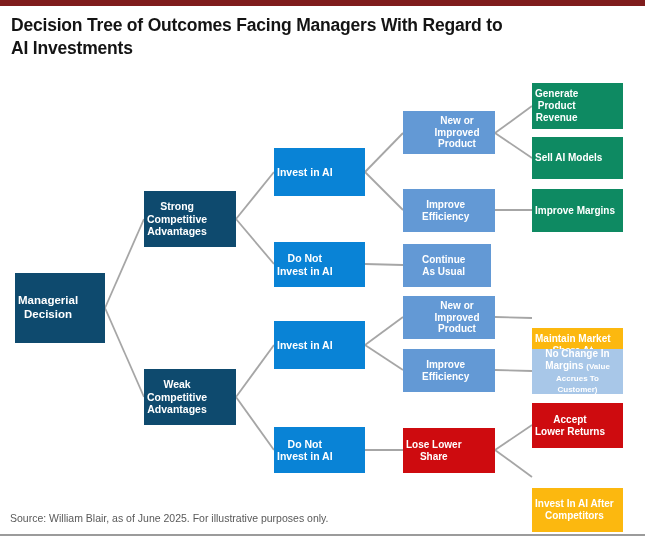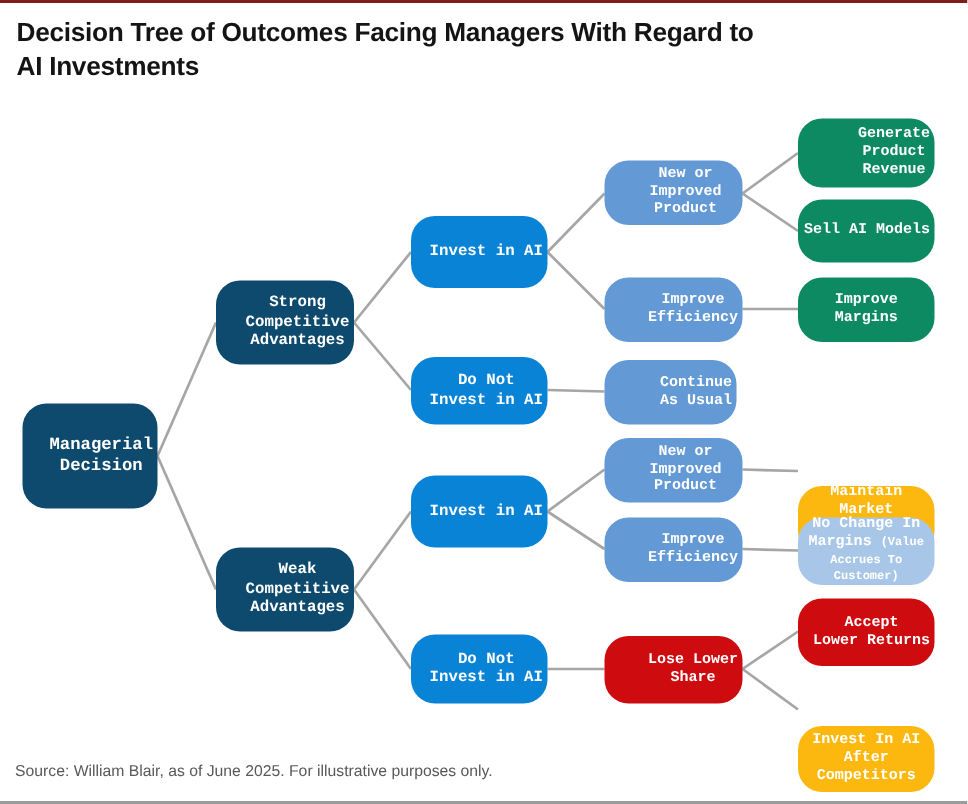--- a/index.html
+++ b/index.html
@@ -3,21 +3,21 @@
 <meta charset="utf-8">
 <style>
   html, body { margin: 0; padding: 0; background: #ffffff; }
   .canvas {
     position: relative;
     width: 645px;
     height: 536px;
     background: #ffffff;
     font-family: "Liberation Sans", sans-serif;
     overflow: hidden;
-    border-top: 2px solid #7f1d1d;
+    border-top: 6px solid #7f1d1d;
     border-bottom: 2px solid #9b9b9b;
     box-sizing: border-box;
   }
   .chart-title {
     position: absolute;
     left: 11px;
     top: 8px;
     width: 620px;
     font-size: 17.5px;
     font-weight: bold;
@@ -30,31 +30,30 @@
     position: absolute;
     left: 0;
     top: 0;
   }
   .edges line {
     stroke: #a6a6a6;
     stroke-width: 1.8;
   }
   .node {
     position: absolute;
-    border-radius: 16px;
+    border-radius: 0;
     display: flex;
     align-items: center;
-    justify-content: flex-end;
+    justify-content: flex-start;
     text-align: center;
     color: #ffffff;
     font-weight: bold;
     line-height: 1.18;
     padding: 2px 3px;
     box-sizing: border-box;
-    font-family: Liberation Mono, monospace;
   }
   .node .txt { white-space: pre-line; }
   .navy      { background: #0e4a6e; }
   .blue      { background: #0983d6; }
   .lightblue { background: #6399d5; padding-left: 19px; }
   .paleblue  { background: #a8c7e8; }
   .green     { background: #0e8a62; }
   .yellow    { background: #fcb80f; margin-top: 33px; }
   .red       { background: #ce0b0f; }
   .fs12 { font-size: 11.5px; }

